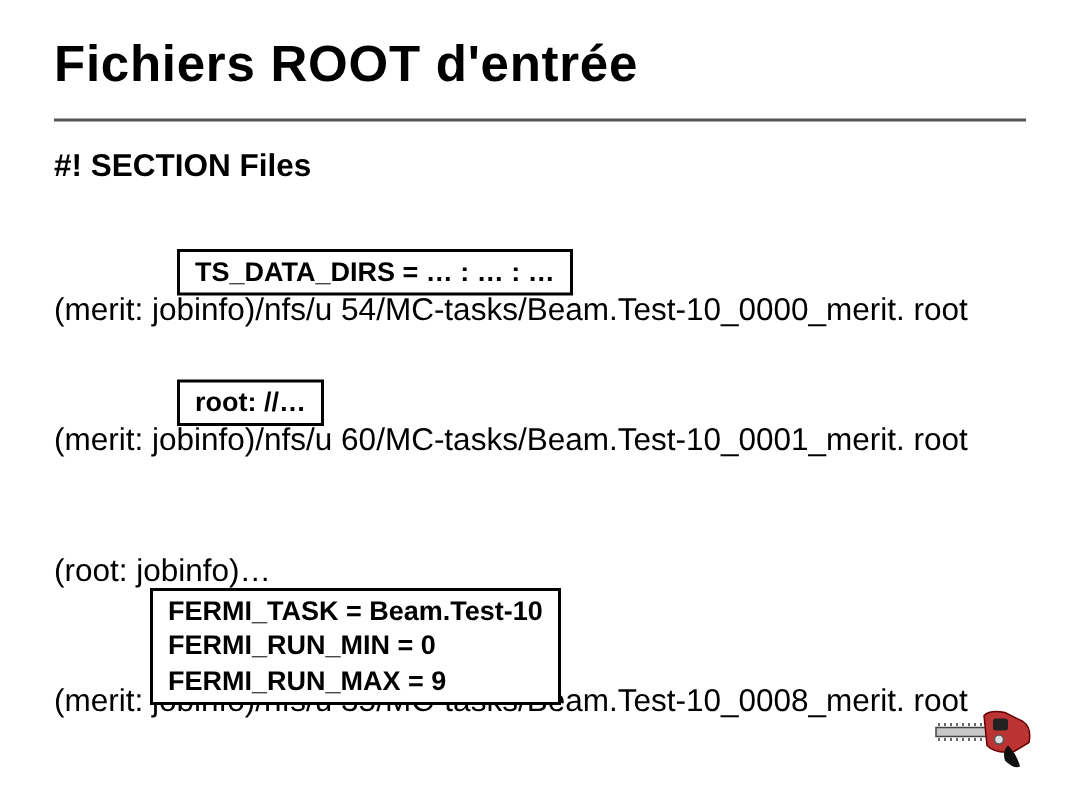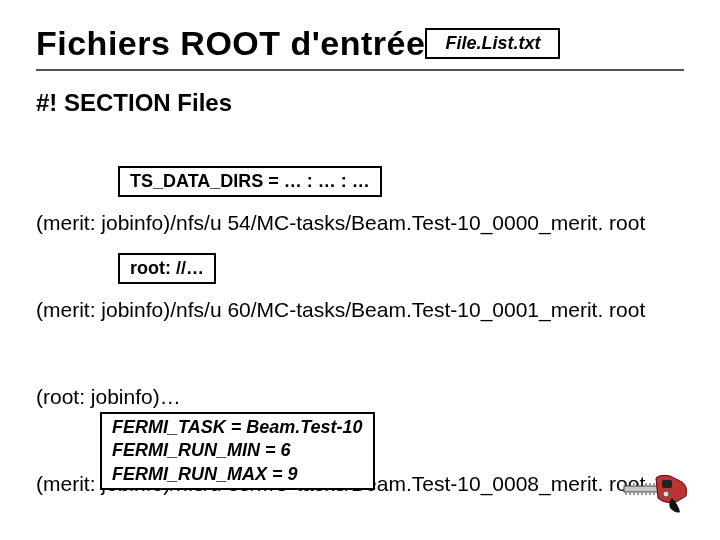--- a/index.html
+++ b/index.html
@@ -1,54 +1,53 @@
 <!DOCTYPE html>
 <html><head>
 <meta charset="utf-8">
 <style>
   * { margin: 0; padding: 0; box-sizing: border-box; }
   html, body { width: 720px; height: 540px; background: #fff; font-family: Arial, Helvetica, sans-serif; }
   .slide { position: relative; width: 720px; height: 540px; padding: 24px 36px 0 36px; }
-  .title-row { display: flex; align-items: center; margin-bottom: 6px; }
+  .title-row { display: flex; align-items: center; justify-content: space-between; margin-bottom: 16px; }
   .title { font-size: 34px; font-weight: bold; color: #000; letter-spacing: 0.5px; }
   .filebox { border: 2px solid #000; padding: 3px 18px; font-size: 18px; font-weight: bold; font-style: italic; }
   .hr { border: none; border-top: 2px solid #555; margin-bottom: 18px; }
-  .section { font-size: 24px; font-weight: bold; margin-bottom: 34px; }
+  .section { font-size: 21px; font-weight: bold; margin-bottom: 12px; }
   .block { font-size: 21px; line-height: 1.38; white-space: pre; margin-bottom: 16px; }
   .overlay { position: absolute; background: #fff; border: 2px solid #000; font-size: 18px; font-weight: bold; padding: 2px 10px; line-height: 1.3; }
   .chainsaw { position: absolute; right: 28px; bottom: 18px; }
 </style>
 </head>
 <body>
 
 <div class="slide">
 
   <div class="title-row">
     <div class="title">Fichiers ROOT d'entrée</div>
-    <div class="filebox">File.List.txt</div>
   </div>
   <hr class="hr">
 
   <div class="section">#! SECTION Files</div>
 
   <div class="block">
     <div>(merit: jobinfo)/nfs/u 54/MC-tasks/Beam.Test-10_0000_merit. root</div>
     <div>(merit: jobinfo)/nfs/u 60/MC-tasks/Beam.Test-10_0001_merit. root</div>
     <div>(root: jobinfo)…</div>
     <div>(merit: jobinfo)/nfs/u 35/MC-tasks/Beam.Test-10_0008_merit. root</div>
     <div>(merit: jobinfo)/nfs/u 35/MC-tasks/Beam.Test-10_0009_merit. root</div>
   </div>
 
   <div class="overlay" style="left:118px; top:166px;">TS_DATA_DIRS = … : … : …</div>
 
   <div class="overlay" style="left:118px; top:253px;">root: //…</div>
 
-  <div class="overlay" style="left:100px; top:412px;font-style:italic;">
+  <div class="overlay" style="left:100px; top:392px;">
     <div>FERMI_TASK = Beam.Test-10</div>
-    <div>FERMI_RUN_MIN = 6</div>
+    <div>FERMI_RUN_MIN = 0</div>
     <div>FERMI_RUN_MAX = 9</div>
   </div>
 
   <div class="chainsaw">
     <svg width="70" height="50" viewBox="0 0 70 50">
       <rect x="2" y="18" width="34" height="6" fill="#c7c7c7" stroke="#444" stroke-width="1"></rect>
       <g stroke="#333" stroke-width="1">
         <line x1="4" y1="17" x2="4" y2="15"></line>
           <line x1="8" y1="17" x2="8" y2="15"></line>
         <line x1="12" y1="17" x2="12" y2="15"></line>

